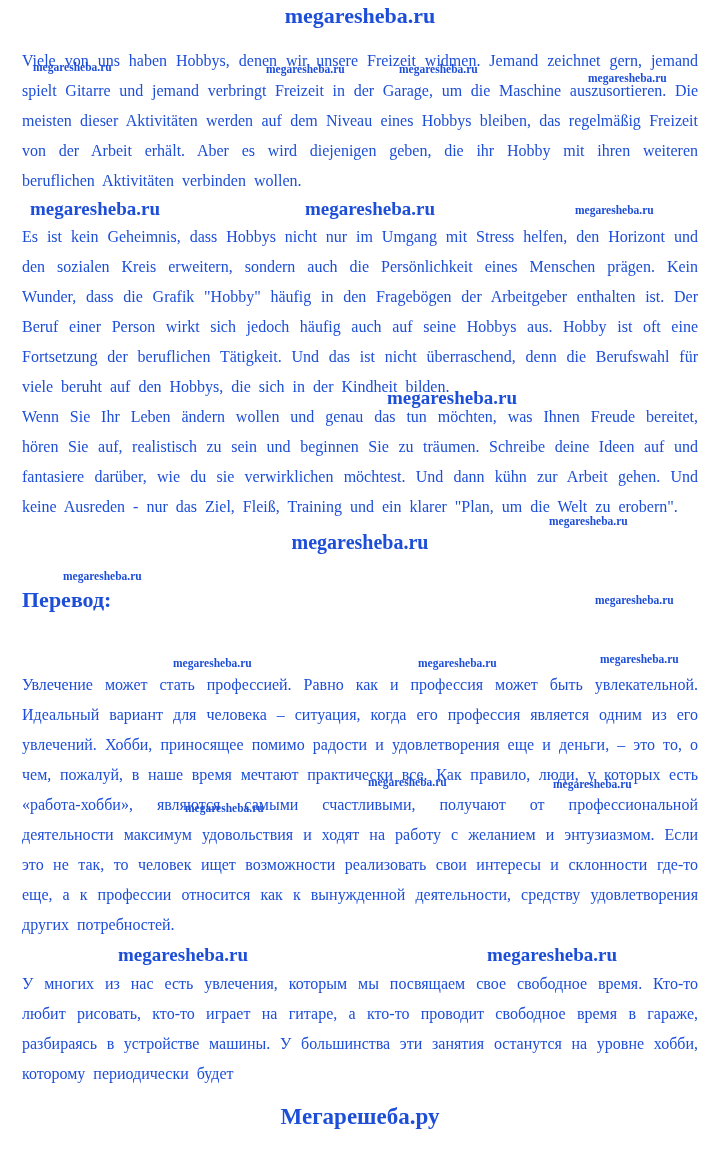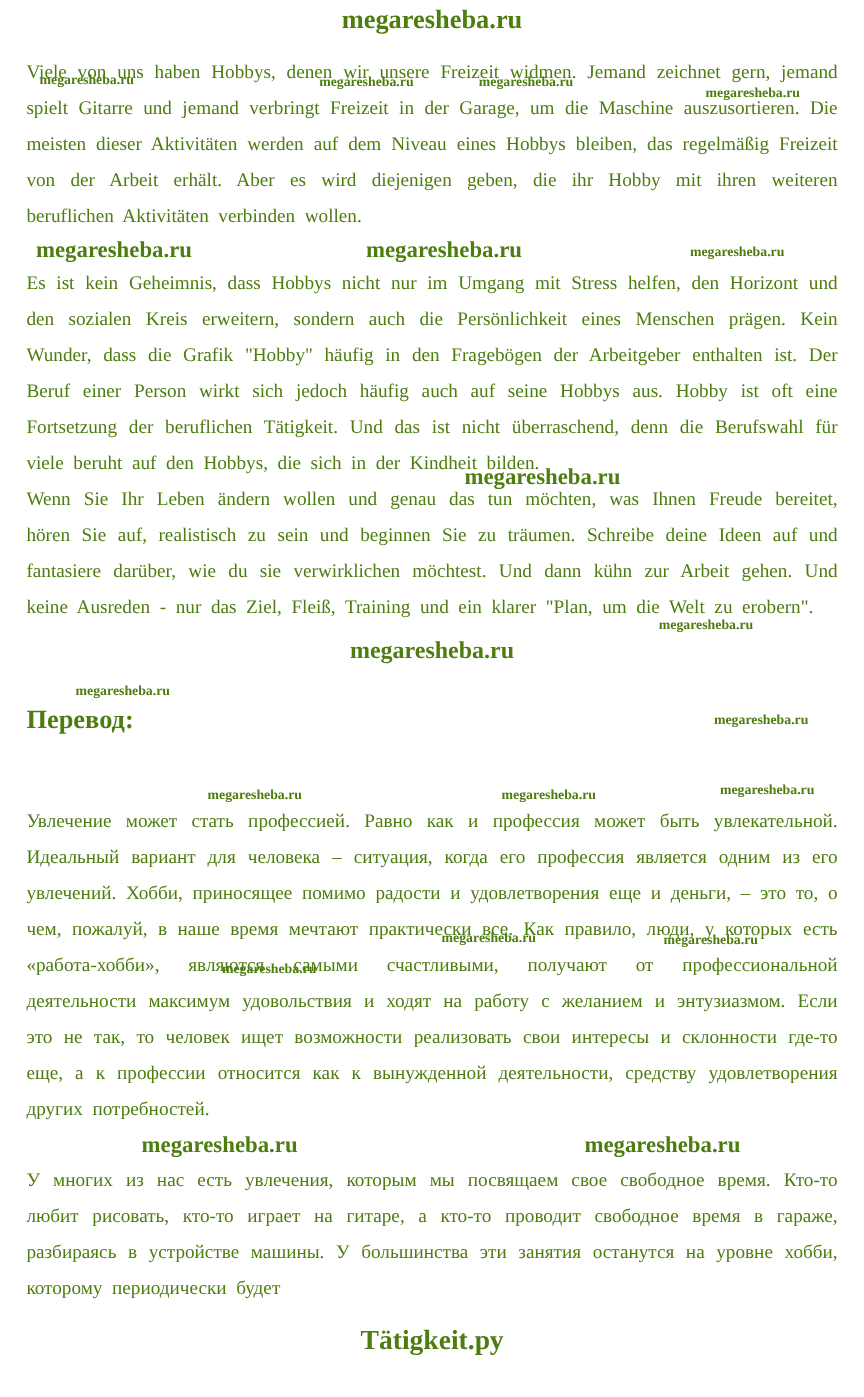--- a/index.html
+++ b/index.html
@@ -2,21 +2,21 @@
 <html><head>
 <meta charset="utf-8">
 <style>
   html,body{margin:0;padding:0;background:#ffffff;}
   .page{
     position:relative;
     width:720px;
     min-height:1164px;
     margin:0 auto;
     background:#ffffff;
-    color:#4d7c0f;
+    color:#1d4ed8;
     font-family:"Liberation Serif","DejaVu Serif",serif;
     overflow:hidden;
   }
   .header-wm{
     padding-top:3px;
     text-align:center;
     font-weight:700;
     font-size:22px;
     line-height:26px;
   }
@@ -136,16 +136,16 @@
 
     <div class="wm-bold-row">
       <span class="wm-l abs" style="top:2px;left:96px">megaresheba.ru</span>
       <span class="wm-l abs" style="top:2px;left:465px">megaresheba.ru</span>
     </div>
 
     <div class="para">
       <p class="body-text">У многих из нас есть увлечения, которым мы посвящаем свое свободное время. Кто-то любит рисовать, кто-то играет на гитаре, а кто-то проводит свободное время в гараже, разбираясь в устройстве машины. У большинства эти занятия останутся на уровне хобби, которому периодически будет</p>
     </div>
 
-    <div class="footer-brand">Tätigkeit.ру</div>
+    <div class="footer-brand">Мегарешеба.ру</div>
 
   </div>
 </div>
 
 </body></html>

